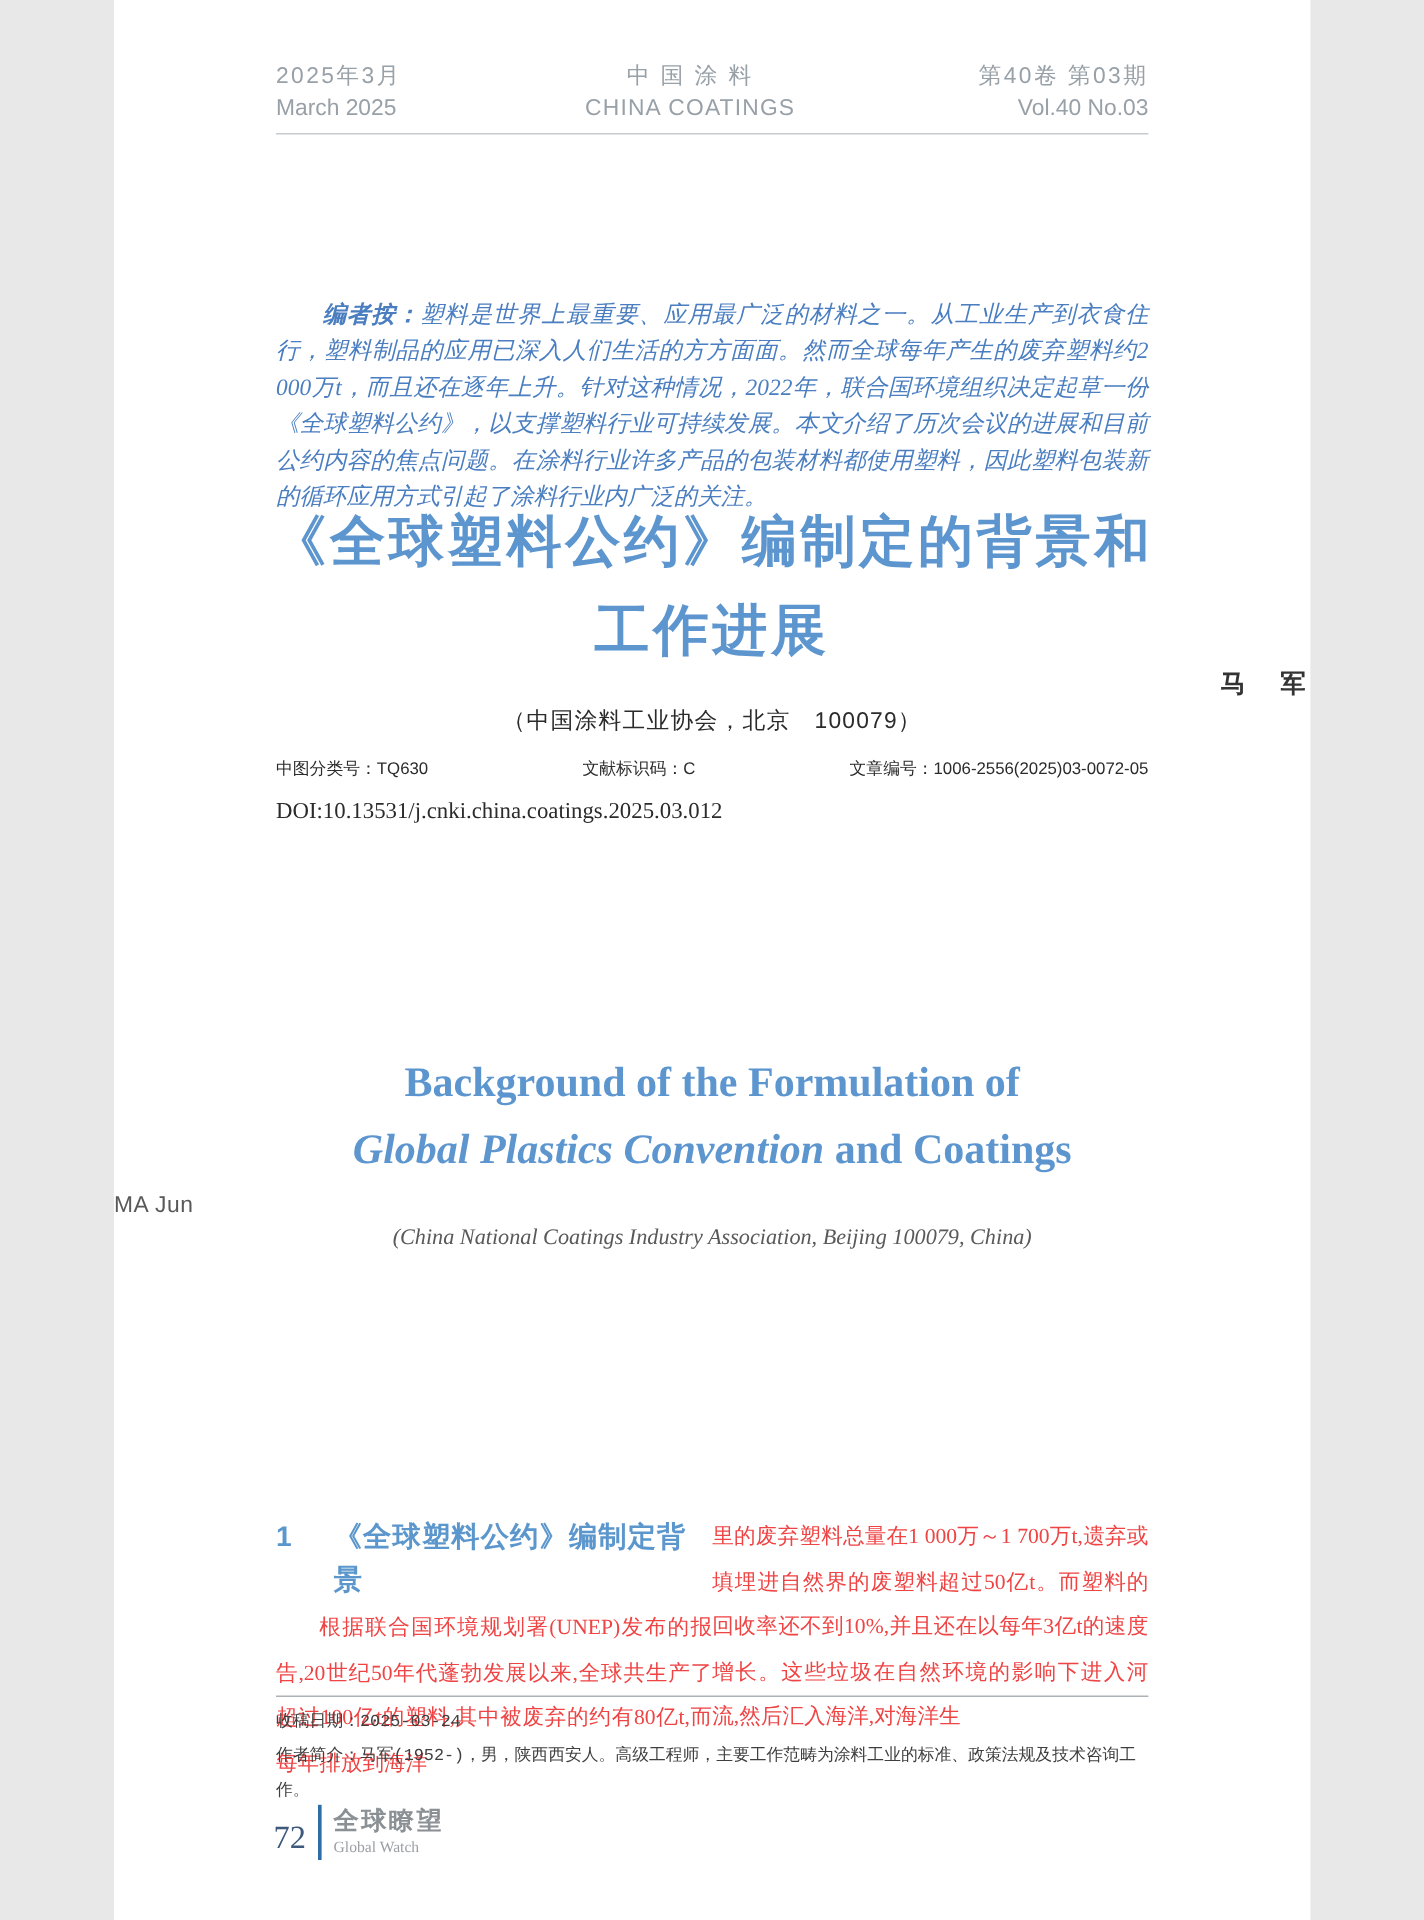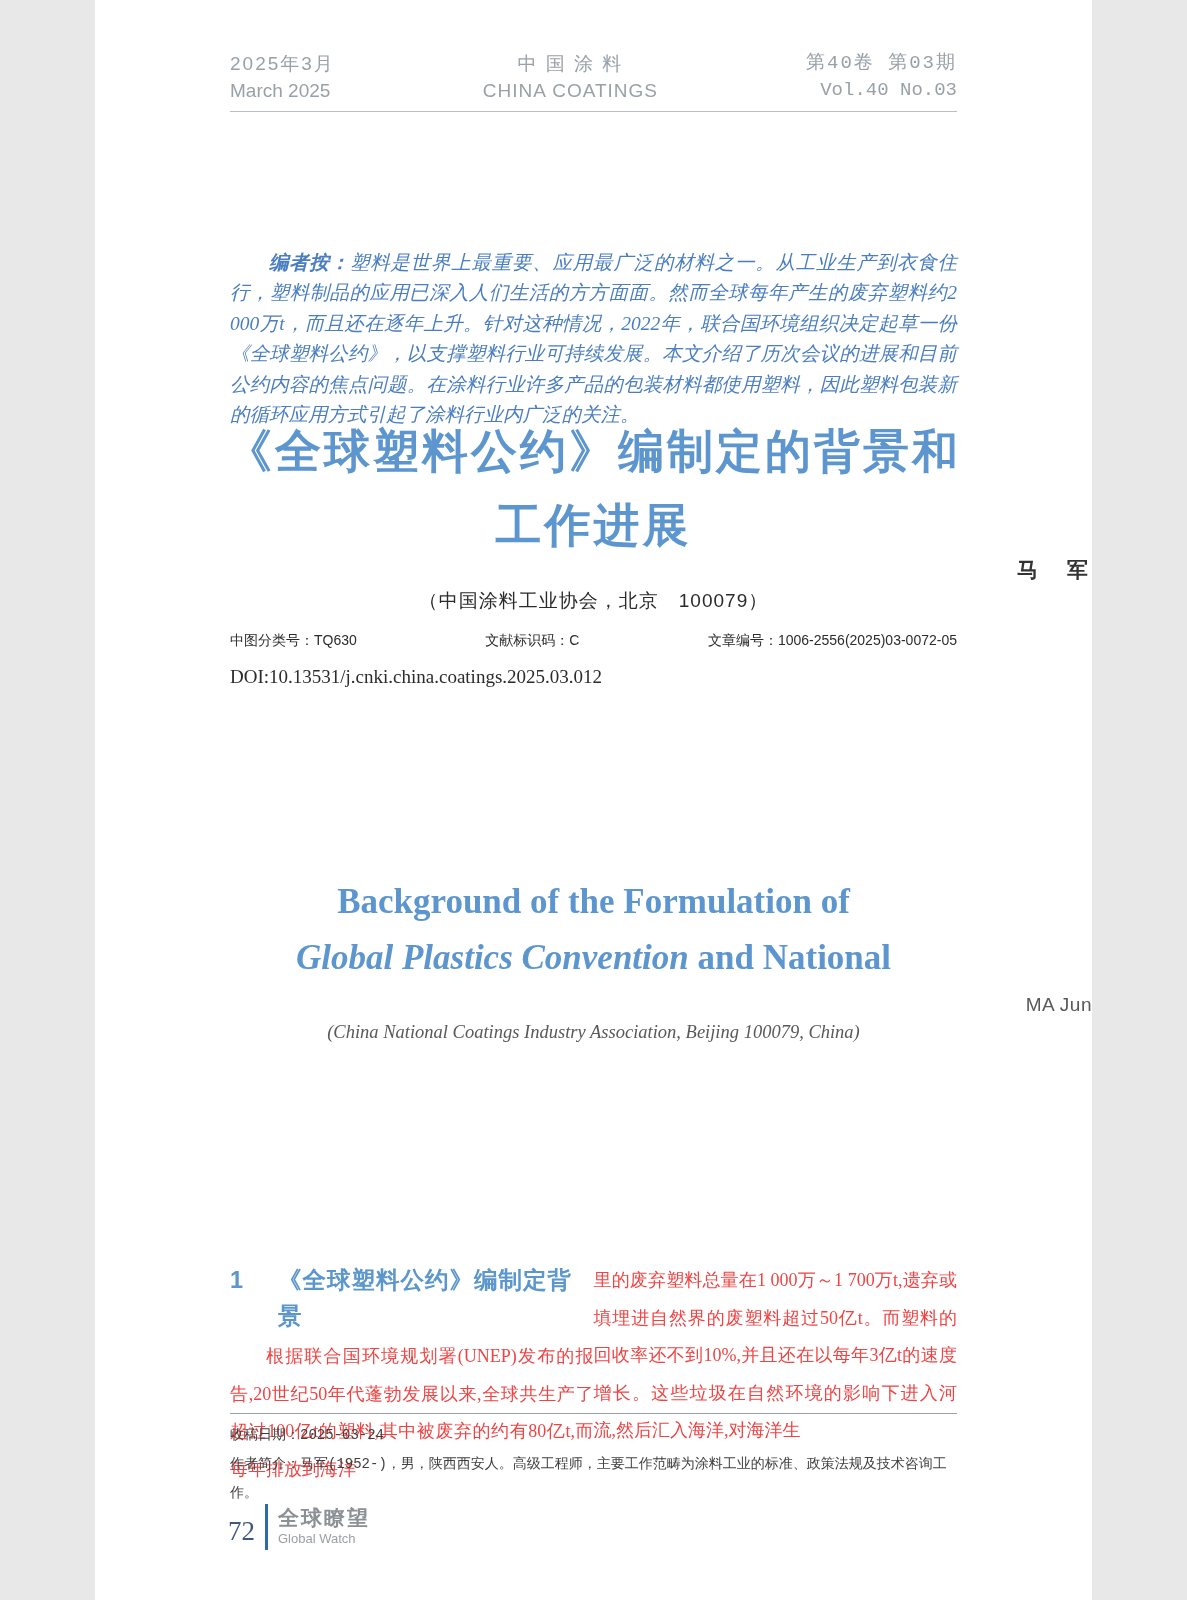--- a/index.html
+++ b/index.html
@@ -14,21 +14,21 @@
   }
   
   .jheader{
     position:absolute;top:50px;left:135px;right:135px;
     display:flex;justify-content:space-between;align-items:flex-start;
     font-family:"Liberation Sans", sans-serif;
     color:#99a1a8;font-size:19px;line-height:27px;
   }
   .jheader .h-left{text-align:left;}
   .jheader .h-center{text-align:center;letter-spacing:1px;}
-  .jheader .h-right{text-align:right;font-family:Liberation Mono, monospace;}
+  .jheader .h-right{text-align:right;}
   .jheader .cn{letter-spacing:2px;}
   .header-rule{
     position:absolute;top:111px;left:135px;right:135px;
     border-top:1.5px solid #b9bfc5;
   }
   
   .editor-note{
     position:absolute;top:228px;left:135px;right:135px;
     color:#4a7ec0;
     font-size:19.5px;line-height:30.5px;
@@ -78,23 +78,23 @@
     position:absolute;top:874px;left:0;right:0;
     text-align:center;
     color:#5d96cf;
     font-family:"Liberation Serif", serif;
     font-weight:bold;
     font-size:35px;line-height:56px;
   }
   .en-title .it{font-style:italic;}
   .author-en{
     position:absolute;top:994px;left:0;right:0;
-    text-align:right;
-    font-family:"Liberation Sans", sans-serif;
-    color:#595959;font-size:19px;letter-spacing:0.5px;margin-left:21px;
+    text-align:left;
+    font-family:"Liberation Sans", sans-serif;
+    color:#595959;font-size:19px;letter-spacing:0.5px;
   }
   .affil-en{
     position:absolute;top:1022px;left:0;right:0;
     text-align:center;
     font-family:"Liberation Serif", serif;
     font-style:italic;color:#595959;font-size:18.5px;
   }
   
   .body-cols{
     position:absolute;top:1262px;left:135px;right:135px;
@@ -141,21 +141,21 @@
     padding-top:8px;
   }
   .footer-bar{
     width:3px;height:46px;background:#2e6ca8;margin-right:10px;
   }
   .footer-col .col-cn{
     font-family:"Liberation Sans", sans-serif;
     font-weight:bold;color:#8b9095;font-size:21px;letter-spacing:2px;line-height:24px;
   }
   .footer-col .col-en{
-    font-family:Liberation Sans, sans-serif;
+    font-family:Liberation Serif, serif;
     color:#9b9fa4;font-size:13px;line-height:18px;
   }
 </style>
 </head>
 <body>
 
 <div class="page">
 
   <div class="jheader">
     <div class="h-left">
@@ -185,21 +185,21 @@
 
   <div class="meta-row">
     <span>中图分类号：TQ630</span>
     <span>文献标识码：C</span>
     <span>文章编号：1006-2556(2025)03-0072-05</span>
   </div>
   <div class="doi-line">DOI:10.13531/j.cnki.china.coatings.2025.03.012</div>
 
   <div class="en-title">
     <div>Background of the Formulation of</div>
-    <div><span class="it">Global Plastics Convention</span><span> and National</span></div>
+    <div><span class="it">Global Plastics Convention</span><span> and Coatings</span></div>
   </div>
 
   <div class="author-en">MA Jun</div>
   <div class="affil-en">(China National Coatings Industry Association, Beijing 100079, China)</div>
 
   <div class="body-cols">
     <div class="col">
       <div class="section-heading">
         <span class="sec-num">1</span>
         <span>《全球塑料公约》编制定背景</span>

